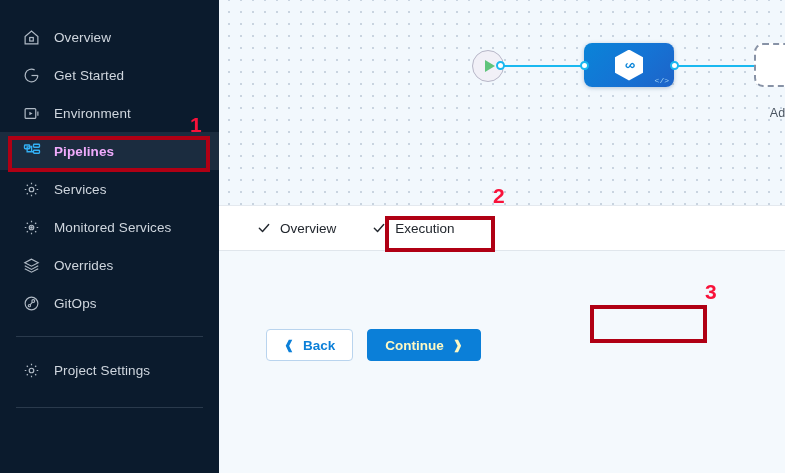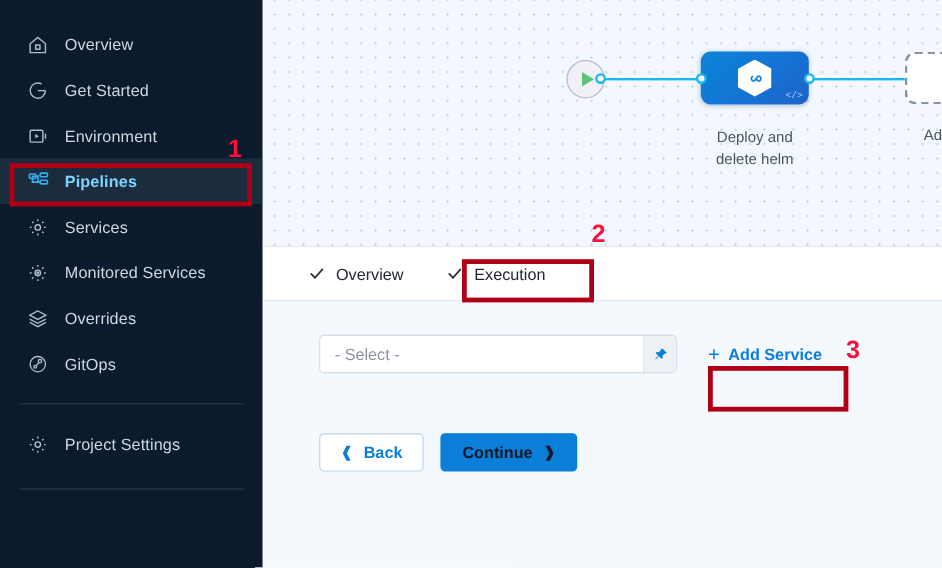--- a/index.html
+++ b/index.html
@@ -39,21 +39,21 @@
   }
   .nav-item .lbl {
     font-size: 13.5px;
     color: #cfd6de;
     letter-spacing: .1px;
     white-space: nowrap;
   }
   .nav-item.active {
     background: #1b2c3f;
   }
-  .nav-item.active .lbl { color: #7dd3fc; font-weight: bold; }
+  .nav-item.active .lbl { color: #f0abfc; font-weight: bold; }
   .nav-item.active .ico { color: #33b0f5; }
 
   .nav-divider {
     height: 1px;
     background: #2a3a4c;
     margin: 14px 16px 14px 16px;
   }
   .nav-divider.bottom { margin-top: 18px; }
 
   
@@ -266,21 +266,21 @@
     cursor: pointer;
   }
   .btn-back {
     background: #ffffff;
     border: 1px solid #b9d4ee;
     color: #0b7fd8;
   }
   .btn-continue {
     background: #0b7fd8;
     border: 1px solid #0b7fd8;
-    color: #0f172a;
+    color: #fef9c3;
   }
   .chev { font-size: 12px; }
 
   
   .anno-box {
     position: absolute;
     border: 4px solid #b00014;
     pointer-events: none;
     z-index: 50;
   }
@@ -428,24 +428,20 @@
           <span class="hex-inner">
             <svg width="15" height="15" viewBox="0 0 24 24" fill="none" stroke="currentColor" stroke-width="2.2" stroke-linecap="round">
               <path d="M8.2 9.2a3.2 3.2 0 0 0 0 5.6c1.6.9 3.2-.3 4-1.6l1.6-2.4c.8-1.3 2.4-2.5 4-1.6a3.2 3.2 0 0 1 0 5.6c-1.6.9-3.2-.3-4-1.6"></path>
             </svg>
           </span>
         </span>
         <span class="code-badge">&lt;/&gt;</span>
       </div>
       <div class="port p3"></div>
 
-      <div class="stage-label">
-        <div>Deploy and</div>
-        <div>delete helm</div>
-      </div>
 
       <div class="add-stage">
         
       </div>
       <div class="add-stage-label">Add Stage</div>
 
     </div>
 
     <div class="tabs">
 
@@ -466,35 +462,20 @@
               <path d="M4 12.5 9.5 18 20 6"></path>
             </svg>
         </span>
         <span class="tlbl">Execution</span>
       </div>
     </div>
 
     <div class="form">
 
 
-      <div class="row">
-        <div class="select-wrap">
-          <div class="select-box" placeholder="- Select -">- Select -</div>
-          <div class="pin-btn">
-            <svg width="13" height="13" viewBox="0 0 24 24" fill="currentColor" stroke="none">
-              <path d="M14.8 2.6 21.4 9.2l-1.7 1.7-1.3-.5-3.6 3.6.4 3.3-1.5 1.5-4.1-4.1-5 5-1-1 5-5-4.1-4.1L5.9 8.1l3.3.4 3.6-3.6-.5-1.3z"></path>
-            </svg>
-          </div>
-        </div>
-
-        <div class="add-service">
-          <span class="pl">+</span>
-          <span>Add Service</span>
-        </div>
-      </div>
 
       <div class="btn-row">
         <div class="btn btn-back">
           <span class="chev">❰</span>
           <span>Back</span>
         </div>
         <div class="btn btn-continue">
           <span>Continue</span>
           <span class="chev">❱</span>
         </div>

